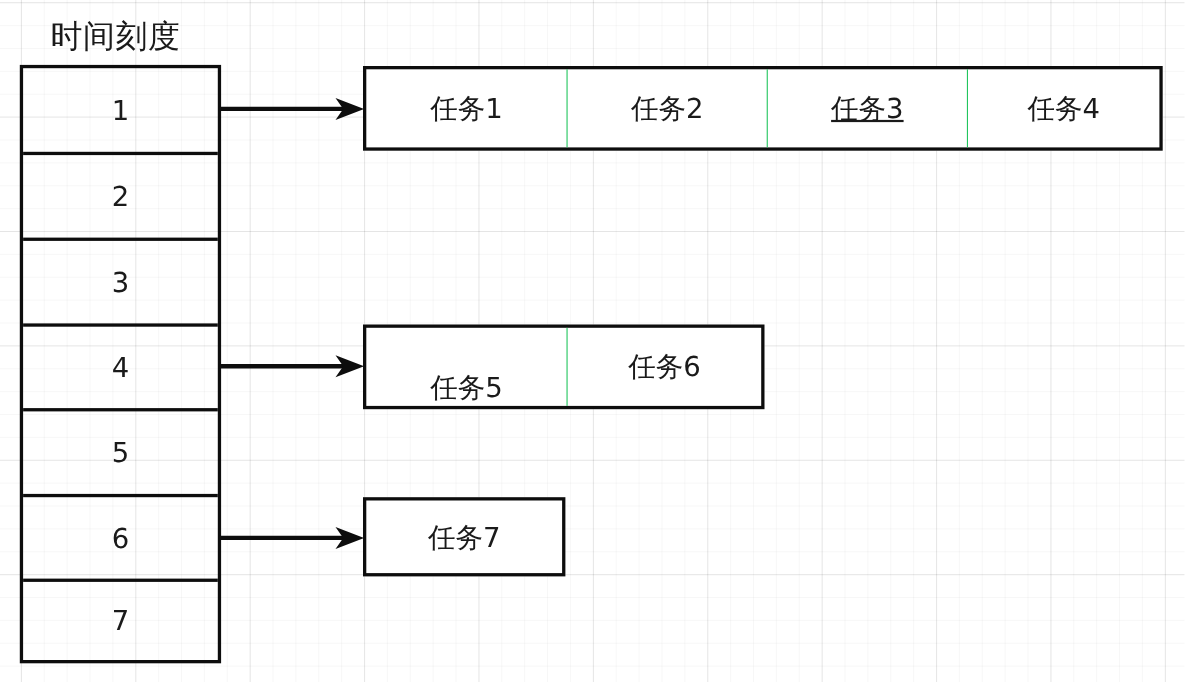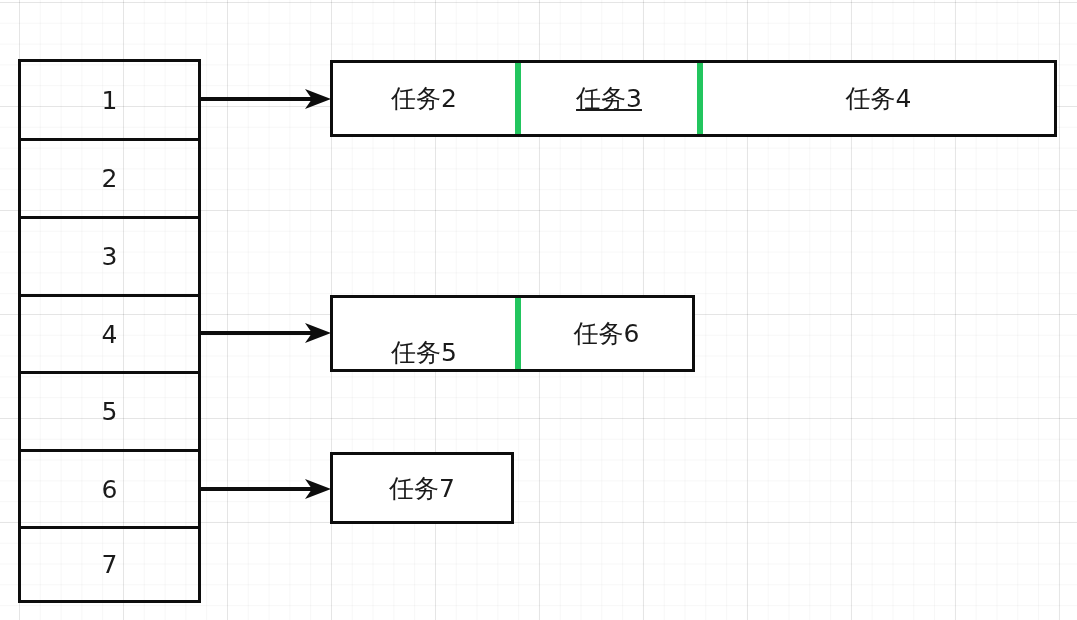--- a/index.html
+++ b/index.html
@@ -79,34 +79,35 @@
   .task-cell {
     box-sizing: border-box;
     display: flex;
     align-items: center;
     justify-content: center;
     font-size: 25px;
     color: #1a1a1a;
     white-space: nowrap;
   }
   .task-cell + .task-cell {
-    border-left: 6px solid #22c55e;
+    border-left: 1px solid #22c55e;
   }
 
   
   .arrow {
     position: absolute;
     overflow: visible;
   }
 </style>
 </head>
 <body>
 
 <div id="canvas">
 
+  <div class="title">时间刻度</div>
 
   <div class="timeline">
     <div class="tick-cell" style="top:0px;height:76px;">
       <span>1</span>
     </div>
     <div class="tick-cell" style="top:76px;height:78px;">
       <span>2</span>
     </div>
     <div class="tick-cell" style="top:154px;height:78px;">
       <span>3</span>
@@ -135,20 +136,23 @@
     <path d="M 133 15 L 107 5 L 114 15 L 107 25 Z" fill="#0d0d0d"></path>
   </svg>
 
   <svg class="arrow" style="left:198px; top:474px;" width="136" height="30" viewBox="0 0 136 30">
     <line x1="1" y1="15" x2="118" y2="15" stroke="#0d0d0d" stroke-width="4"></line>
     <path d="M 133 15 L 107 5 L 114 15 L 107 25 Z" fill="#0d0d0d"></path>
   </svg>
 
   <div class="task-row" style="left:330px; top:60px; width:727px; height:77px;">
     <div class="task-cell" style="width:182px;">
+      <span>任务1</span>
+    </div>
+    <div class="task-cell" style="width:182px;">
       <span>任务2</span>
     </div>
     <div class="task-cell" style="width:182px;text-decoration:underline;">
       <span>任务3</span>
     </div>
     <div class="task-cell" style="flex:1;">
       <span>任务4</span>
     </div>
   </div>
 

